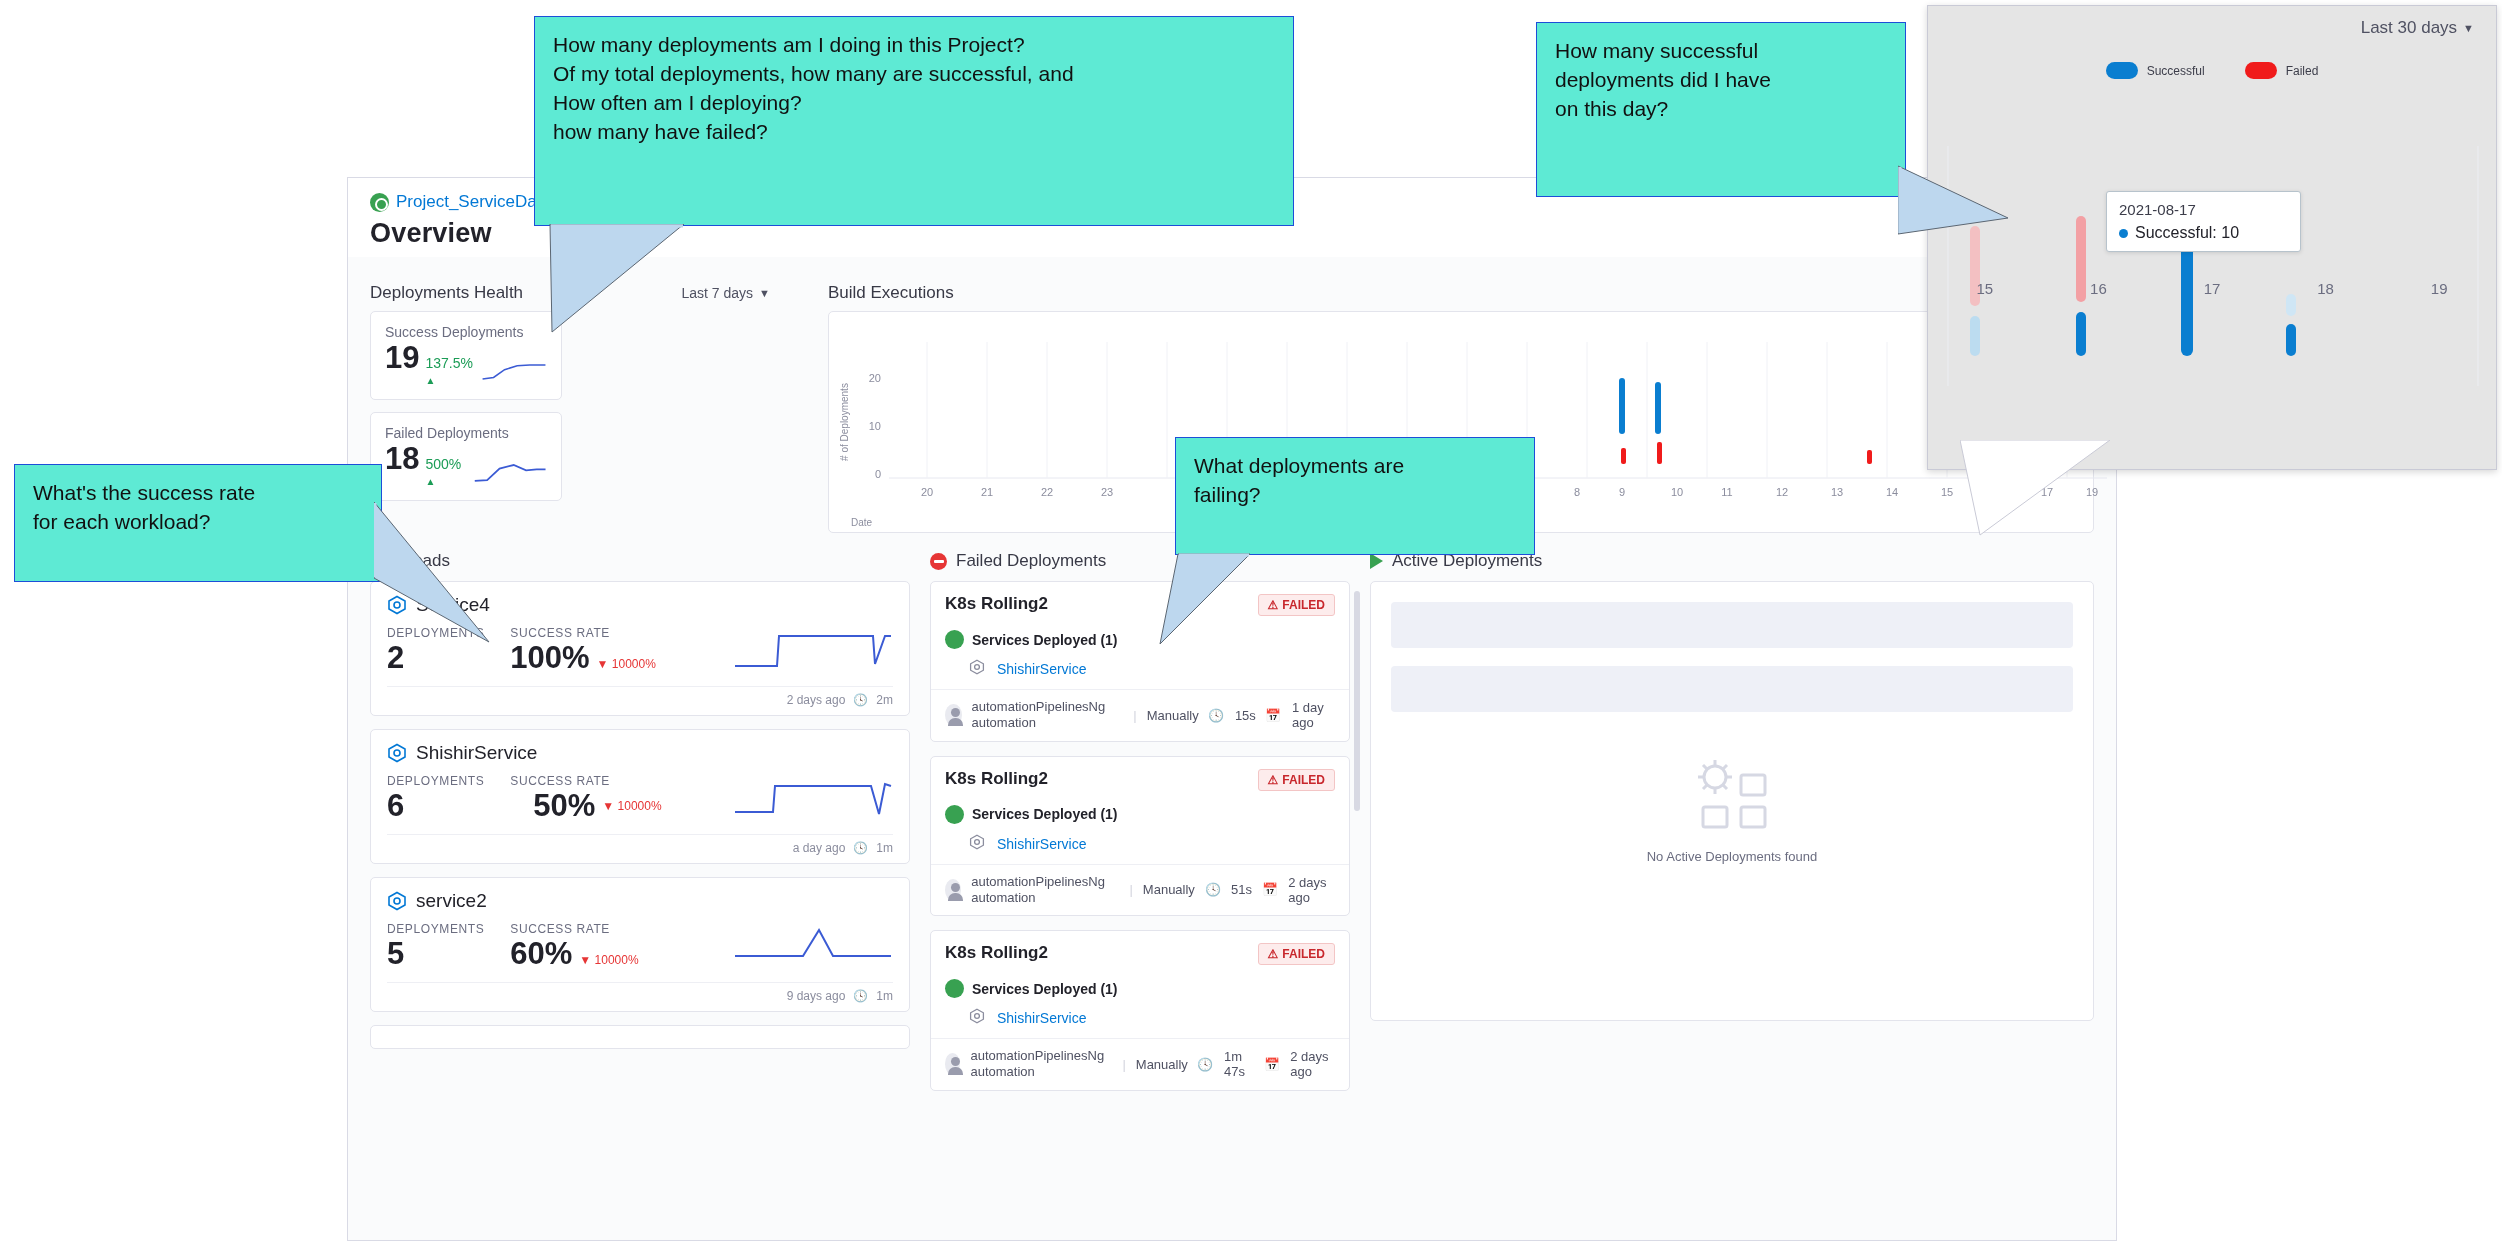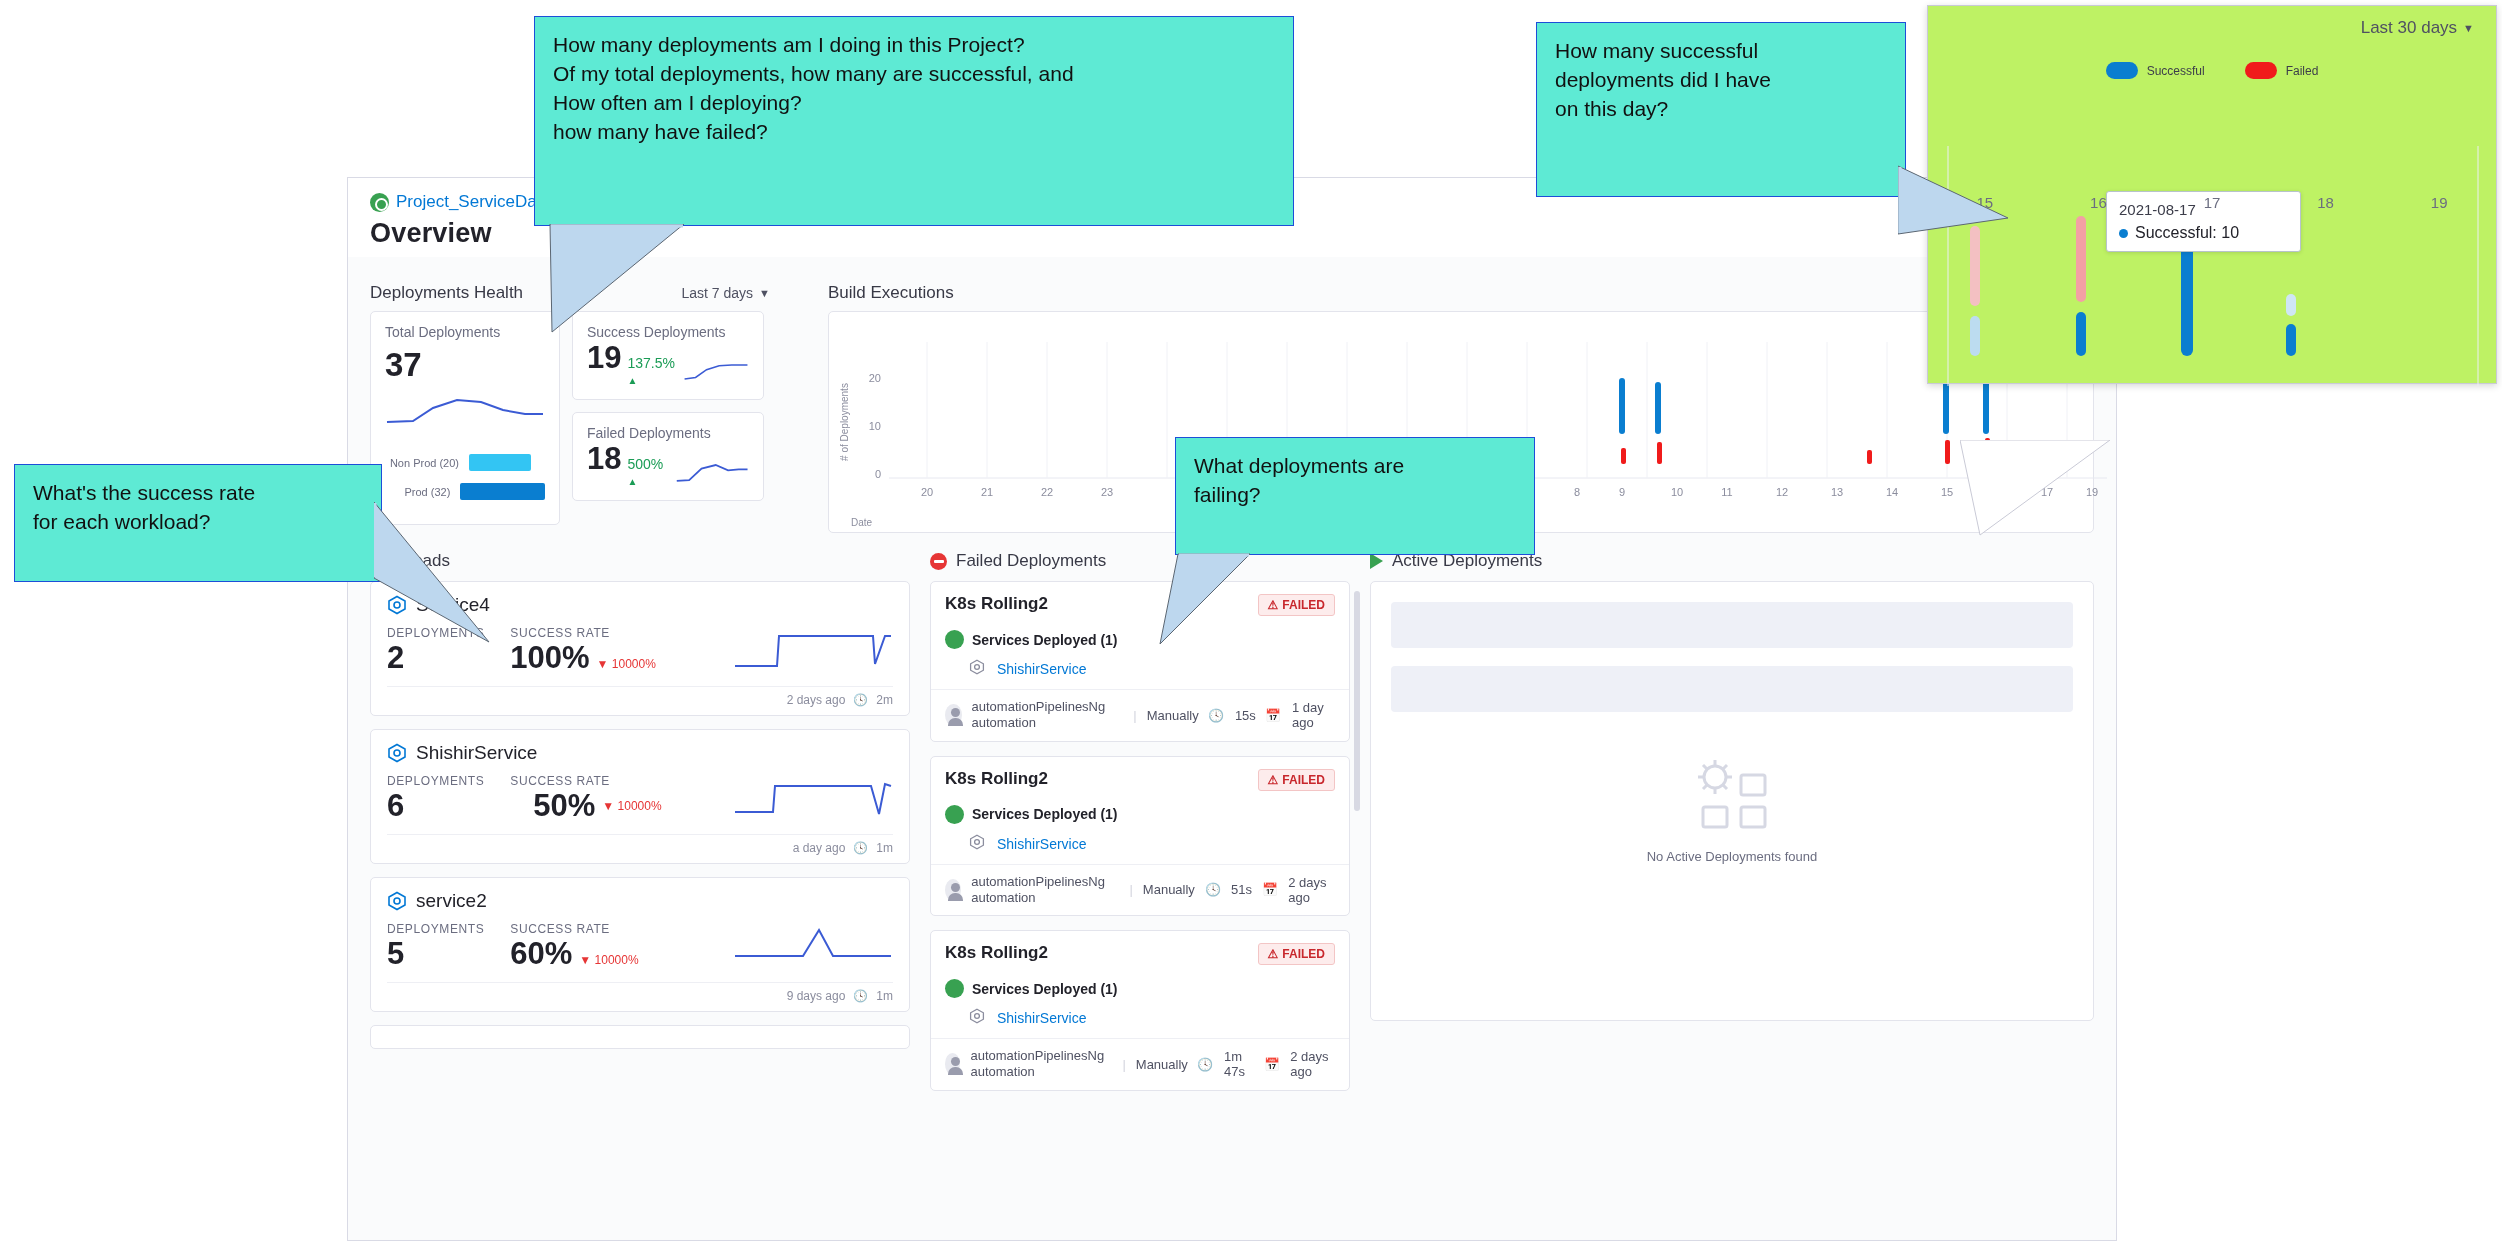--- a/index.html
+++ b/index.html
@@ -163,22 +163,22 @@
     background:#5eead4;
     border:1px solid #1d4ed8;
     color:#111;
     font-size:21px;
     line-height:1.38;
     padding:14px 18px;
   }
 
   
   .popup {
-    position:absolute; left:1927px; top:5px; width:570px; height:379px;
-    background:#bef264; border:1px solid #c9cad6;
+    position:absolute; left:1927px; top:5px; width:570px; height:465px;
+    background:#e5e5e5; border:1px solid #c9cad6;
     box-shadow:0 2px 7px rgba(0,0,0,.16);
   }
   .popup-head { display:flex; justify-content:flex-end; padding:12px 22px 4px 22px; }
   .legend { display:flex; justify-content:center; gap:40px; margin-top:20px; }
   .legend-item { display:flex; align-items:center; gap:9px; font-size:12px; color:#3c3d4a;}
   .lg-pill { width:32px; height:17px; border-radius:9px; display:inline-block;}
   .tooltip {
     position:absolute; left:178px; top:185px; width:195px;
     background:#fff; border:1px solid #b7c3cc; border-radius:3px;
     padding:9px 12px; box-shadow:0 1px 4px rgba(0,0,0,.12);
@@ -206,39 +206,20 @@
     <div class="health-col">
       <div class="section-head">
         <span>Deployments Health</span>
         <span class="range-pick">
           <span>Last 7 days</span>
           <span class="chev">▼</span>
         </span>
       </div>
 
       <div class="cards-row">
-        <div class="card tot-card">
-          <div class="card-label">Total Deployments</div>
-          <div class="big-num">37</div>
-          <div class="spark">
-            <svg width="160" height="40" viewBox="0 0 160 40">
-              <polyline points="2,34 28,33 48,20 72,12 96,14 118,22 140,26 158,26" fill="none" stroke="#3b5bd4" stroke-width="2"></polyline>
-            </svg>
-          </div>
-          <div class="bars-area">
-            <div class="bar-line">
-              <span class="bar-label">Non Prod (20)</span>
-              <span class="bar" style="width:62px;background:#33c5f3;"></span>
-            </div>
-            <div class="bar-line">
-              <span class="bar-label">Prod (32)</span>
-              <span class="bar" style="width:96px;background:#0a7ed0;"></span>
-            </div>
-          </div>
-        </div>
 
         <div class="small-cards">
           <div class="card mini-card">
             <div class="card-label">Success Deployments</div>
             <div class="mini-row">
               <div style="display:flex;align-items:baseline;gap:6px;">
                 <span class="mini-num">19</span>
                 <span class="delta">
                   <span>137.5%</span>
                   <span class="arrow">▲</span>

